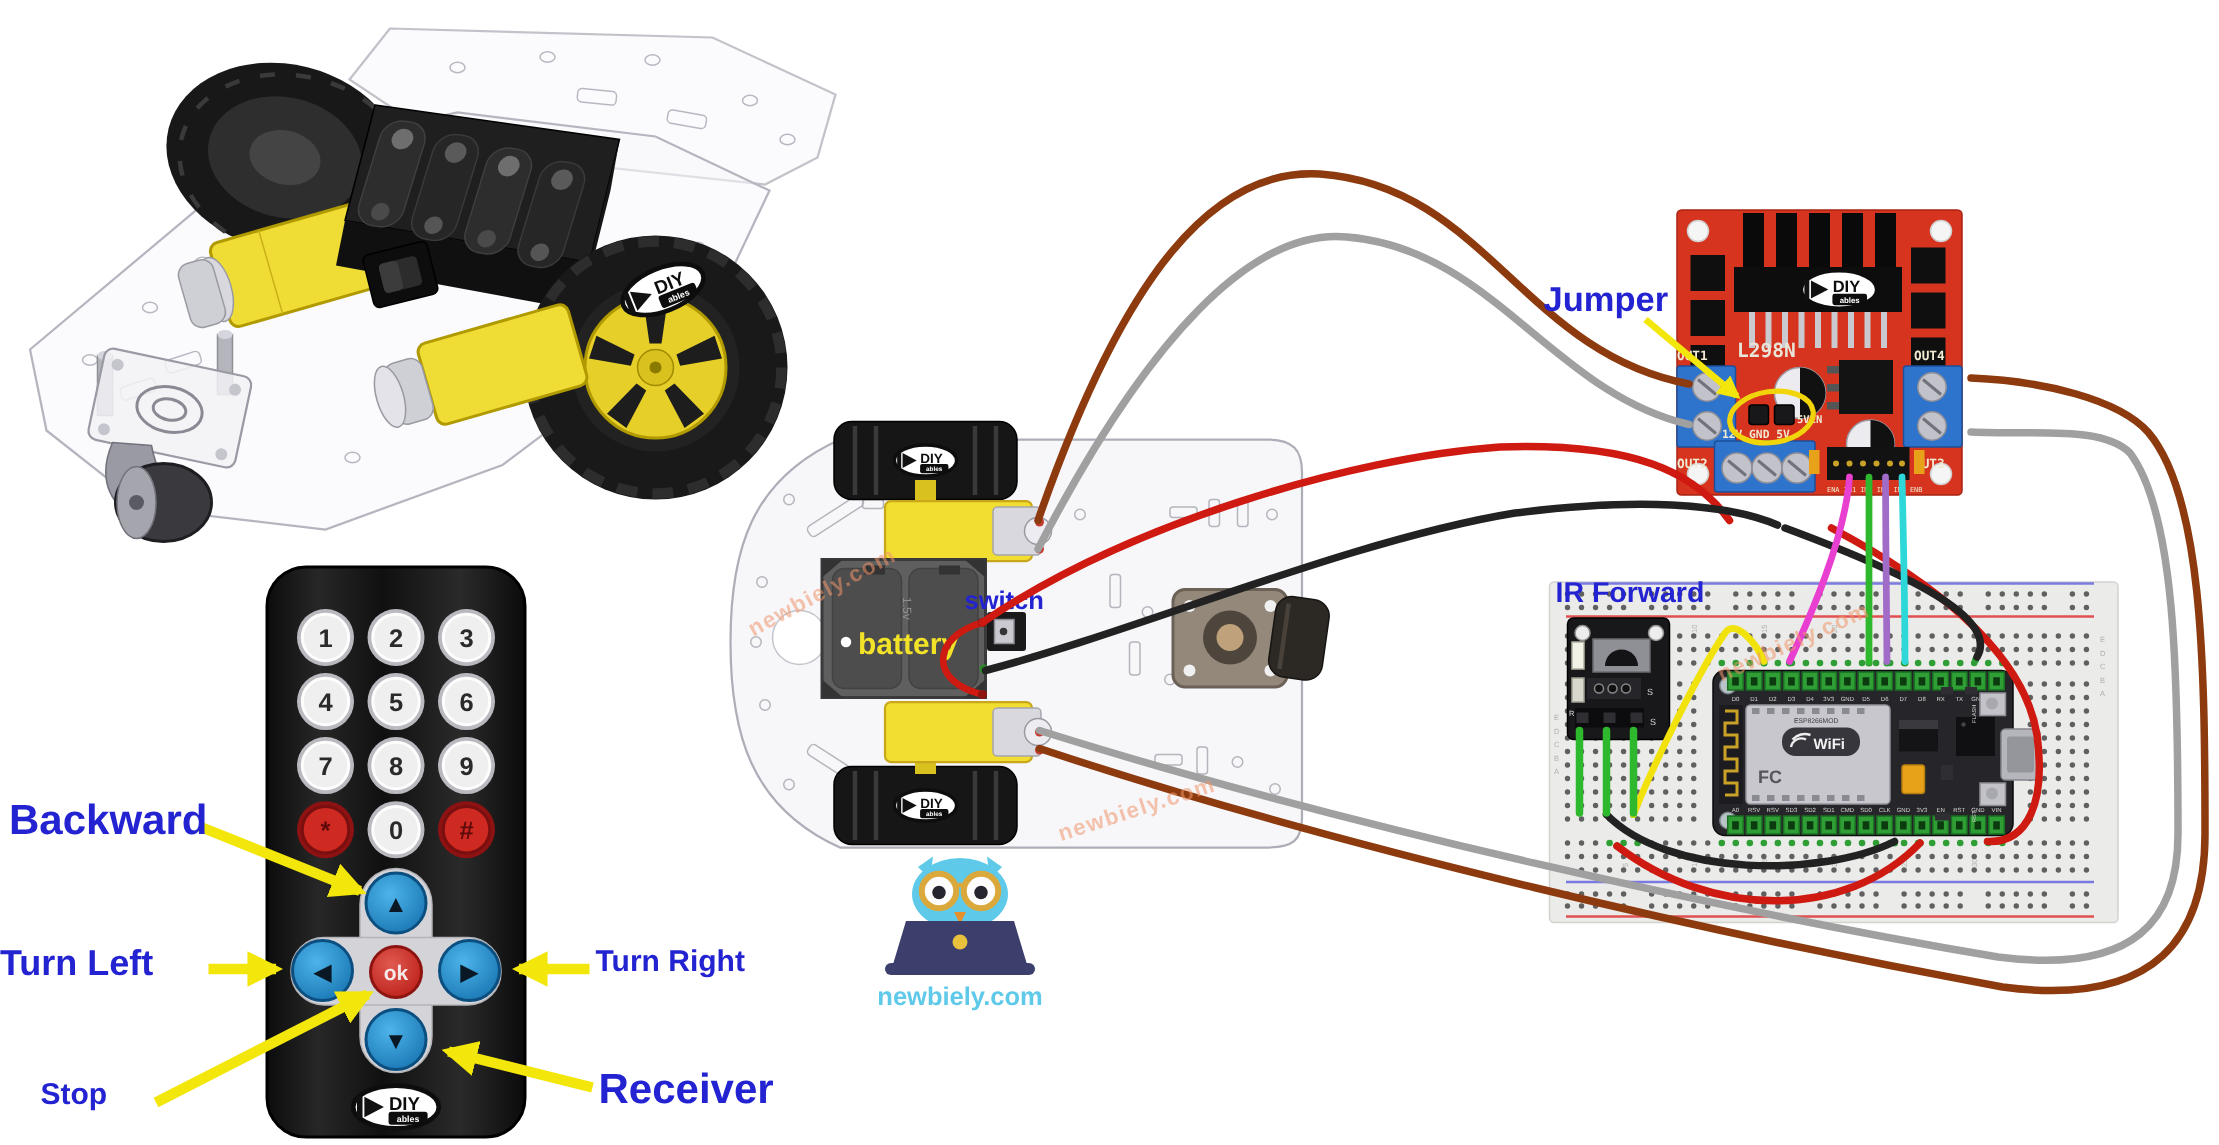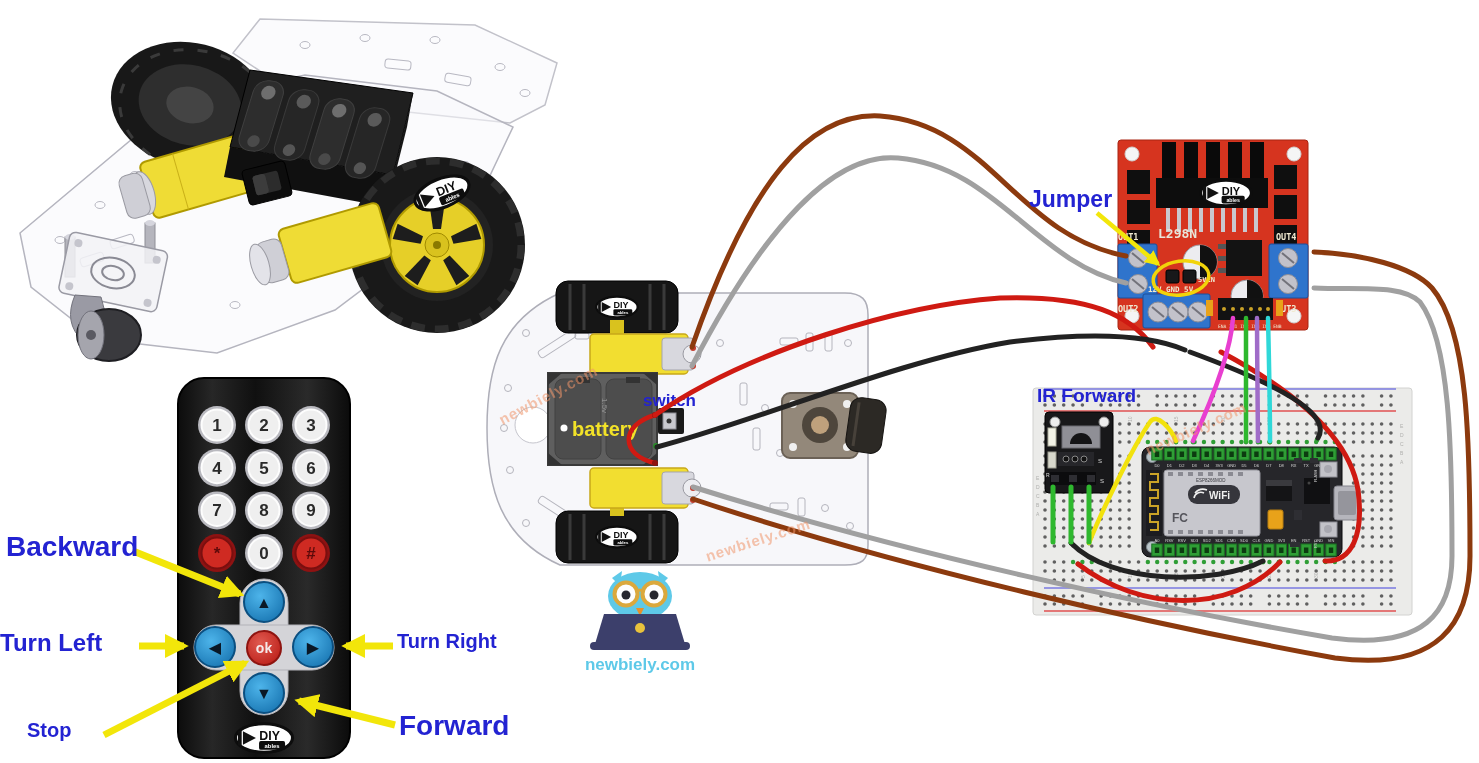--- a/index.html
+++ b/index.html
@@ -1238,16 +1238,16 @@
       <line x1="395" y1="725" x2="299" y2="701"></line>
       <line x1="1097" y1="213" x2="1158" y2="264" stroke-width="4.5"></line>
     </g>
     <ellipse cx="1181" cy="278" rx="28" ry="17" fill="none" stroke="#f2d40a" stroke-width="3.5" transform="rotate(-8 1181 278)"></ellipse>
   </svg>
 
   <div class="lbl" style="left:6px;top:533px;font-size:28px">Backward</div>
   <div class="lbl" style="left:0px;top:631px;font-size:24px">Turn Left</div>
   <div class="lbl" style="left:397px;top:631px;font-size:20px">Turn Right</div>
   <div class="lbl" style="left:27px;top:720px;font-size:20px">Stop</div>
-  <div class="lbl" style="left:399px;top:712px;font-size:28px">Forward</div>
+  <div class="lbl" style="left:399px;top:712px;font-size:28px">Receiver</div>
   <div class="lbl" style="left:1029px;top:188px;font-size:23px">Jumper</div>
   <div class="lbl" style="left:1037px;top:386px;font-size:19px">IR Forward</div>
 </div>
 
 </body></html>

